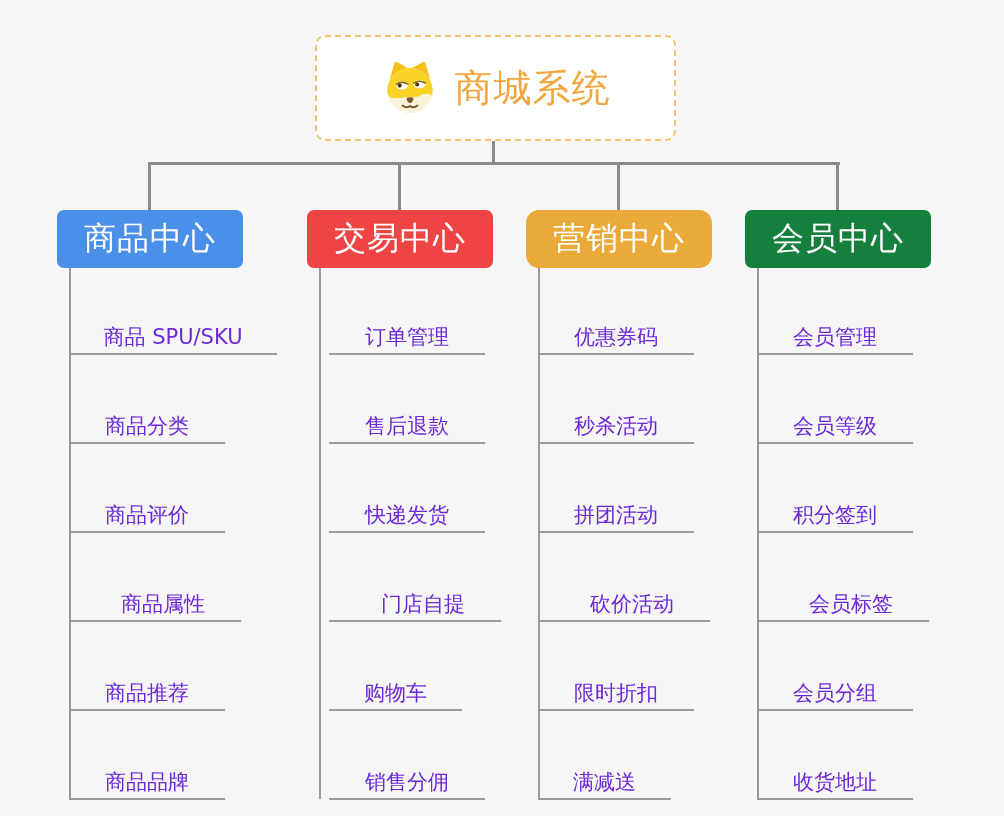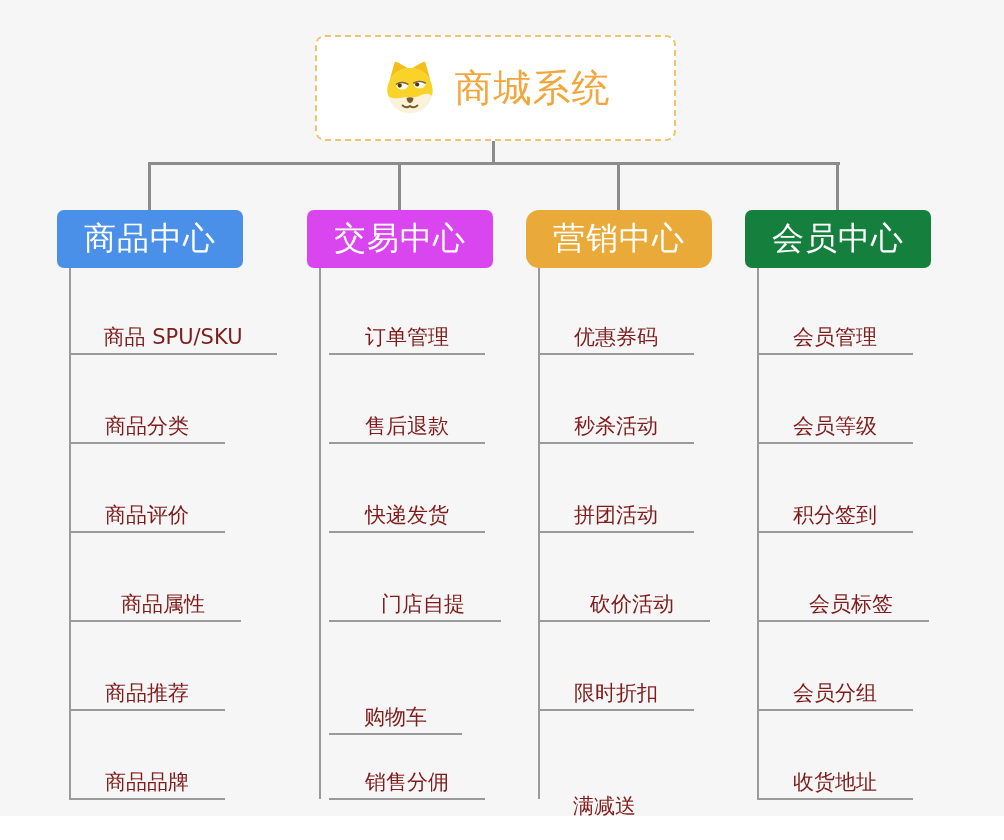--- a/index.html
+++ b/index.html
@@ -25,27 +25,27 @@
   .branch{
     position:absolute;top:210px;width:186px;height:58px;border-radius:7px;
     color:#FFFFFF;font-size:32px;
     display:flex;align-items:center;justify-content:center;
     letter-spacing:1px;
   }
   
   .leaf{
     position:absolute;height:33px;width:156px;
     border-bottom:2px solid #9A9A9A;
-    font-size:21px;color:#7f1d1d;
+    font-size:21px;color:#6d28d9;
     display:flex;align-items:flex-end;justify-content:center;
     padding-bottom:2px;box-sizing:content-box;
     white-space:nowrap;
   }
   .leaf.wide{width:208px;}
-  .leaf.narrow{width:133px;margin-top:24px;}
+  .leaf.narrow{width:133px;}
   .col0{left:69px;}  .col1{left:329px;} .col2{left:538px;} .col3{left:757px;}
   .row0{top:318px;} .row1{top:407px;} .row2{top:496px;}
   .row3{top:585px;padding-left:16px;} .row4{top:674px;} .row5{top:763px;}
 </style>
 </head>
 <body>
 
 <div class="canvas">
 
   <div class="line" style="left:492px;top:141px;width:3px;height:23px;"></div>
@@ -69,21 +69,21 @@
         <path d="M36.5,25.3 Q43,21.3 49.5,25.3" stroke="#8A6428" stroke-width="1.8" fill="none" stroke-linecap="round"></path>
         <circle cx="40.2" cy="27" r="2.4" fill="#4F3517"></circle>
         <path d="M28,42.5 Q32,40.8 36,42.5 Q35.6,47.6 32,48.4 Q28.4,47.6 28,42.5 Z" fill="#7D572E"></path>
         <path d="M23.5,51 Q27.8,54.8 32,51.6 Q36.2,54.8 40.5,51" stroke="#7D572E" stroke-width="2.2" fill="none" stroke-linecap="round"></path>
       </svg>
     </span>
     <span class="root-title" style="color: rgb(241, 167, 62);">商城系统</span>
   </div>
 
   <div class="branch" style="left: 57px; background: rgb(74, 143, 232);">商品中心</div>
-  <div class="branch" style="left: 307px; background: #d946ef;">交易中心</div>
+  <div class="branch" style="left: 307px; background: #ef4444;">交易中心</div>
   <div class="branch" style="left: 526px; background: rgb(234, 170, 57); border-radius: 13px;">营销中心</div>
   <div class="branch" style="left: 745px; background: #15803d;">会员中心</div>
 
   <div class="trunk" style="left:69px;"></div>
   <div class="trunk" style="left:319px;"></div>
   <div class="trunk" style="left:538px;"></div>
   <div class="trunk" style="left:757px;"></div>
 
   <div class="leaf col0 row0 wide">商品 SPU/SKU</div>
   <div class="leaf col0 row1">商品分类</div>

